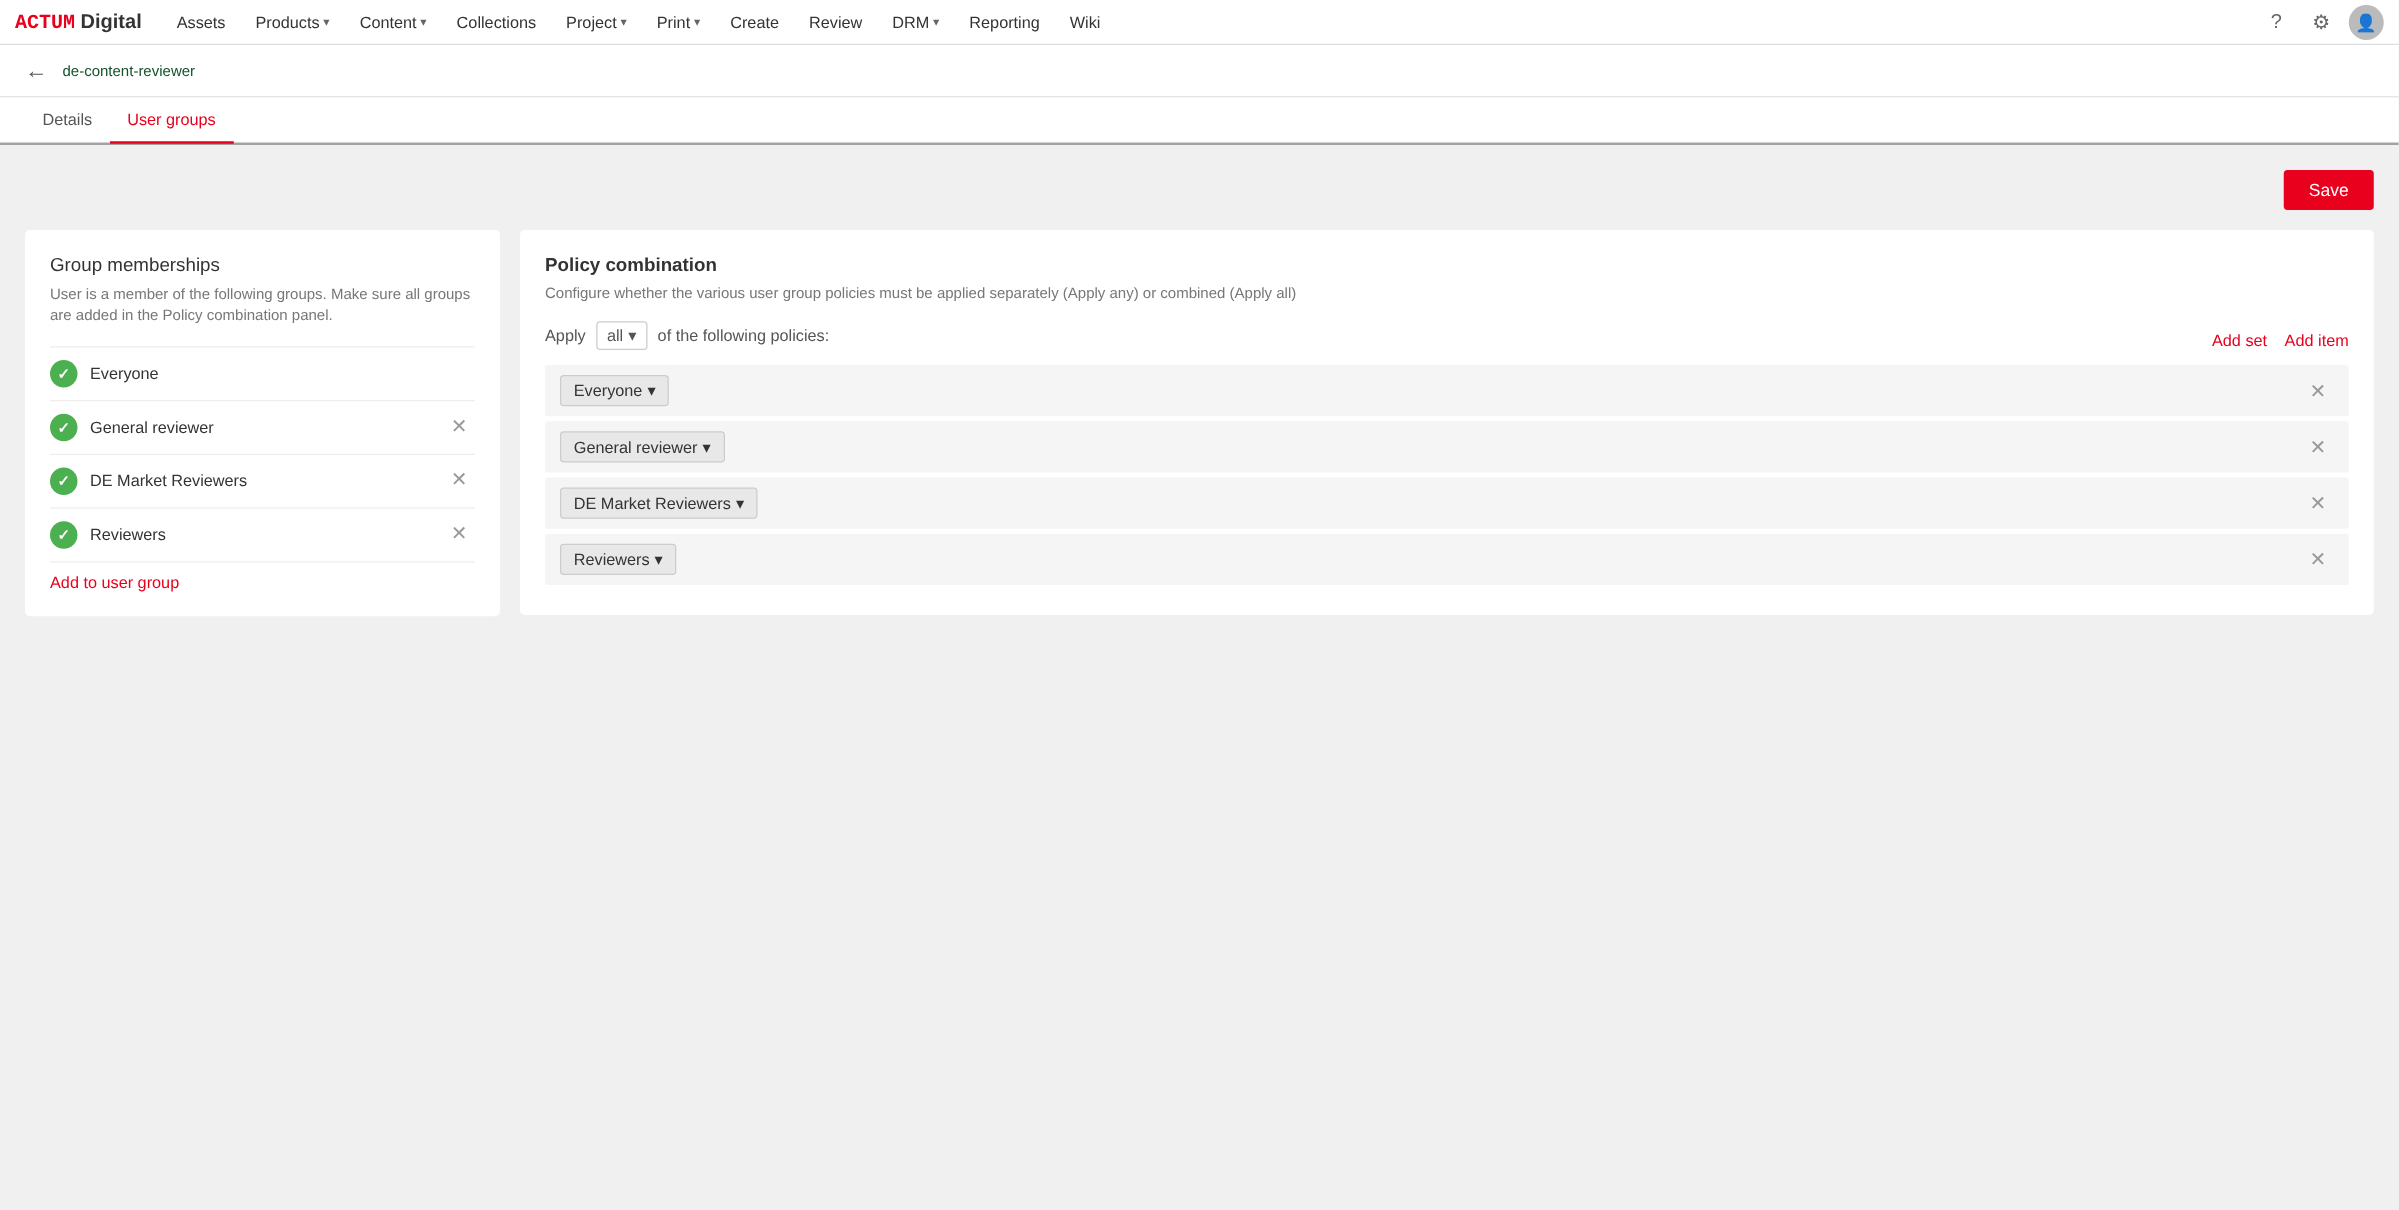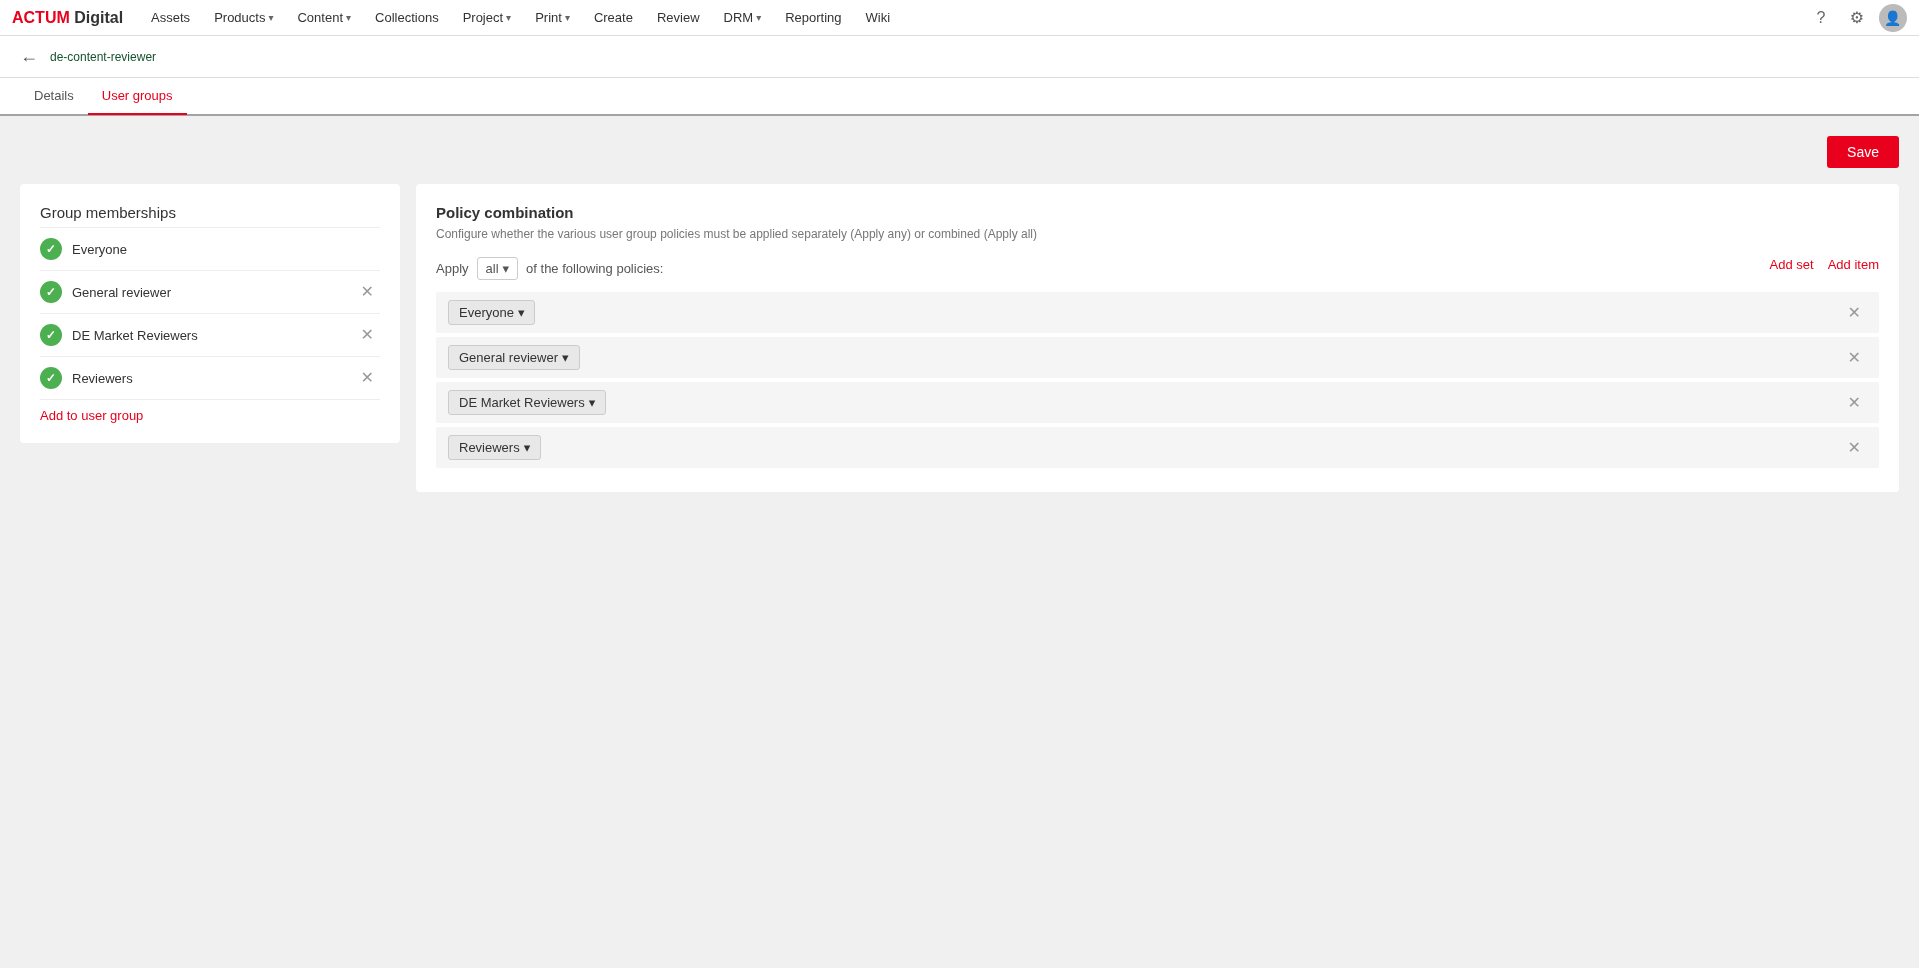--- a/index.html
+++ b/index.html
@@ -14,21 +14,21 @@
       height: 36px;
       padding: 0 12px;
       gap: 0;
     }
     .brand {
       font-size: 16px;
       font-weight: bold;
       margin-right: 16px;
       white-space: nowrap;
     }
-    .brand-actum { color: #e8001c; }
+    .brand-actum { color: #e8001c; font-family: Liberation Mono, monospace; }
     .brand-digital { color: #333; }
     .nav-items {
       display: flex;
       align-items: center;
       gap: 0;
       flex: 1;
     }
     .nav-item {
       padding: 0 12px;
       height: 52px;
@@ -229,21 +229,21 @@
       color: #333;
       margin-bottom: 6px;
     }
     .policy-desc {
       font-size: 12px;
       color: #777;
       margin-bottom: 16px;
     }
     .policy-controls {
       display: flex;
-      align-items: flex-start;
+      align-items: flex-end;
       justify-content: space-between;
       margin-bottom: 12px;
     }
     .policy-controls-left {
       display: flex;
       align-items: center;
       gap: 8px;
       font-size: 13px;
       color: #555;
     }
@@ -368,20 +368,21 @@
 <div class="main-content">
 
   <div class="action-row">
     <button class="save-btn">Save</button>
   </div>
 
   <div class="cards-row">
 
     <div class="card card-left">
       <div class="card-title">Group memberships</div>
+      <div class="card-desc">User is a member of the following groups. Make sure all groups are added in the Policy combination panel.</div>
 
       <div class="group-list">
 
         <div class="group-item">
           <div class="check-icon"></div>
           <span class="group-name">Everyone</span>
         </div>
 
         <div class="group-item">
           <div class="check-icon"></div>

